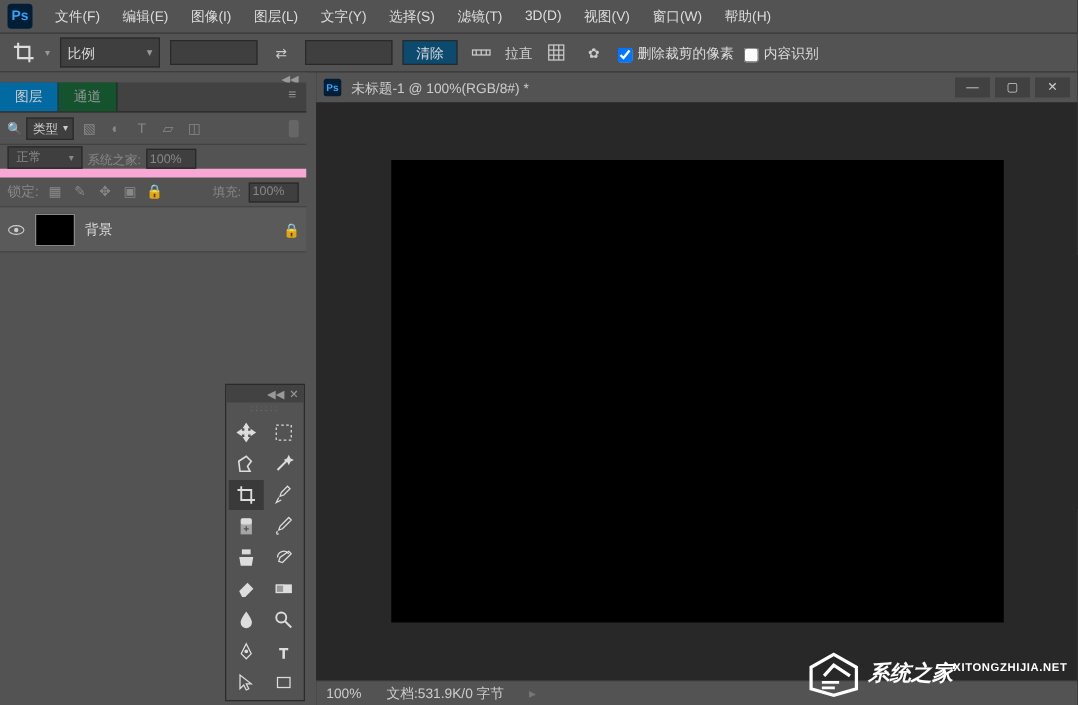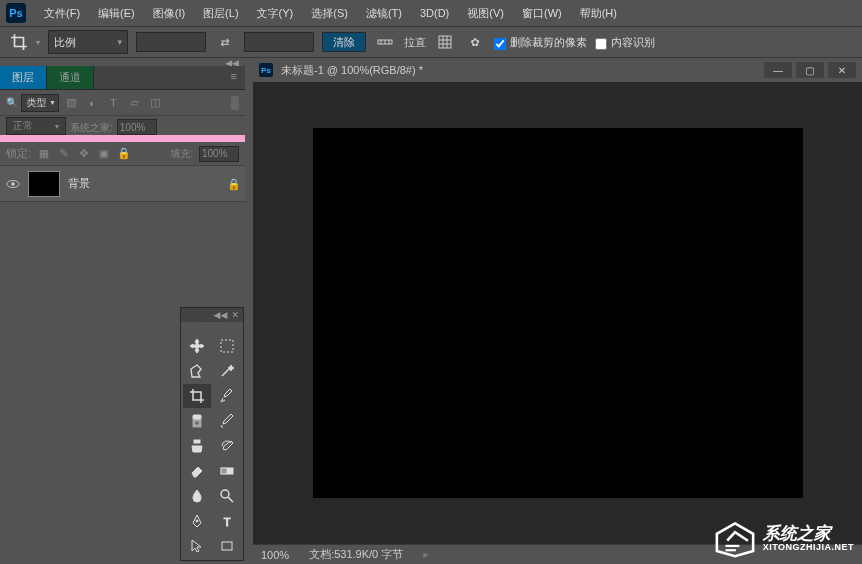--- a/index.html
+++ b/index.html
@@ -52,21 +52,21 @@
 .doc-ps{width:14px;height:14px;background:#001e36;border-radius:2px;display:flex;align-items:center;justify-content:center;color:#31a8ff;font-size:8px;font-weight:bold}
 .doc-title{color:#ccc;flex:1}
 .win-btns{display:flex;gap:4px}
 .win-btn{width:28px;height:16px;background:#414141;display:flex;align-items:center;justify-content:center;color:#ccc;cursor:pointer;font-size:10px}
 .canvas-wrap{flex:1;background:#282828;display:flex;align-items:center;justify-content:center;position:relative;overflow:hidden}
 .canvas{background:#000;width:490px;height:370px}
 .status-bar{height:20px;background:#535353;display:flex;align-items:center;padding:0 8px;gap:20px;color:#ccc;font-size:10px;border-top:1px solid #383838}
 .status-bar .sep{color:#777}
 .watermark{position:absolute;right:8px;bottom:6px;display:flex;align-items:center;gap:6px;color:#fff;font-weight:bold;pointer-events:none}
 .watermark .logo{width:44px;height:38px}
-.watermark .txt{display:flex;flex-direction:column;line-height:1.1}
+.watermark .txt{display:flex;flex-direction:row;line-height:1.1}
 .watermark .cn{font-size:17px;font-style:italic}
 .watermark .en{font-size:9px;letter-spacing:0.5px}
 </style>
 </head>
 <body>
 
 <div class="menubar">
   <div class="ps-logo">Ps</div>
   <div class="menu-item">文件(F)</div>
   <div class="menu-item">编辑(E)</div>

